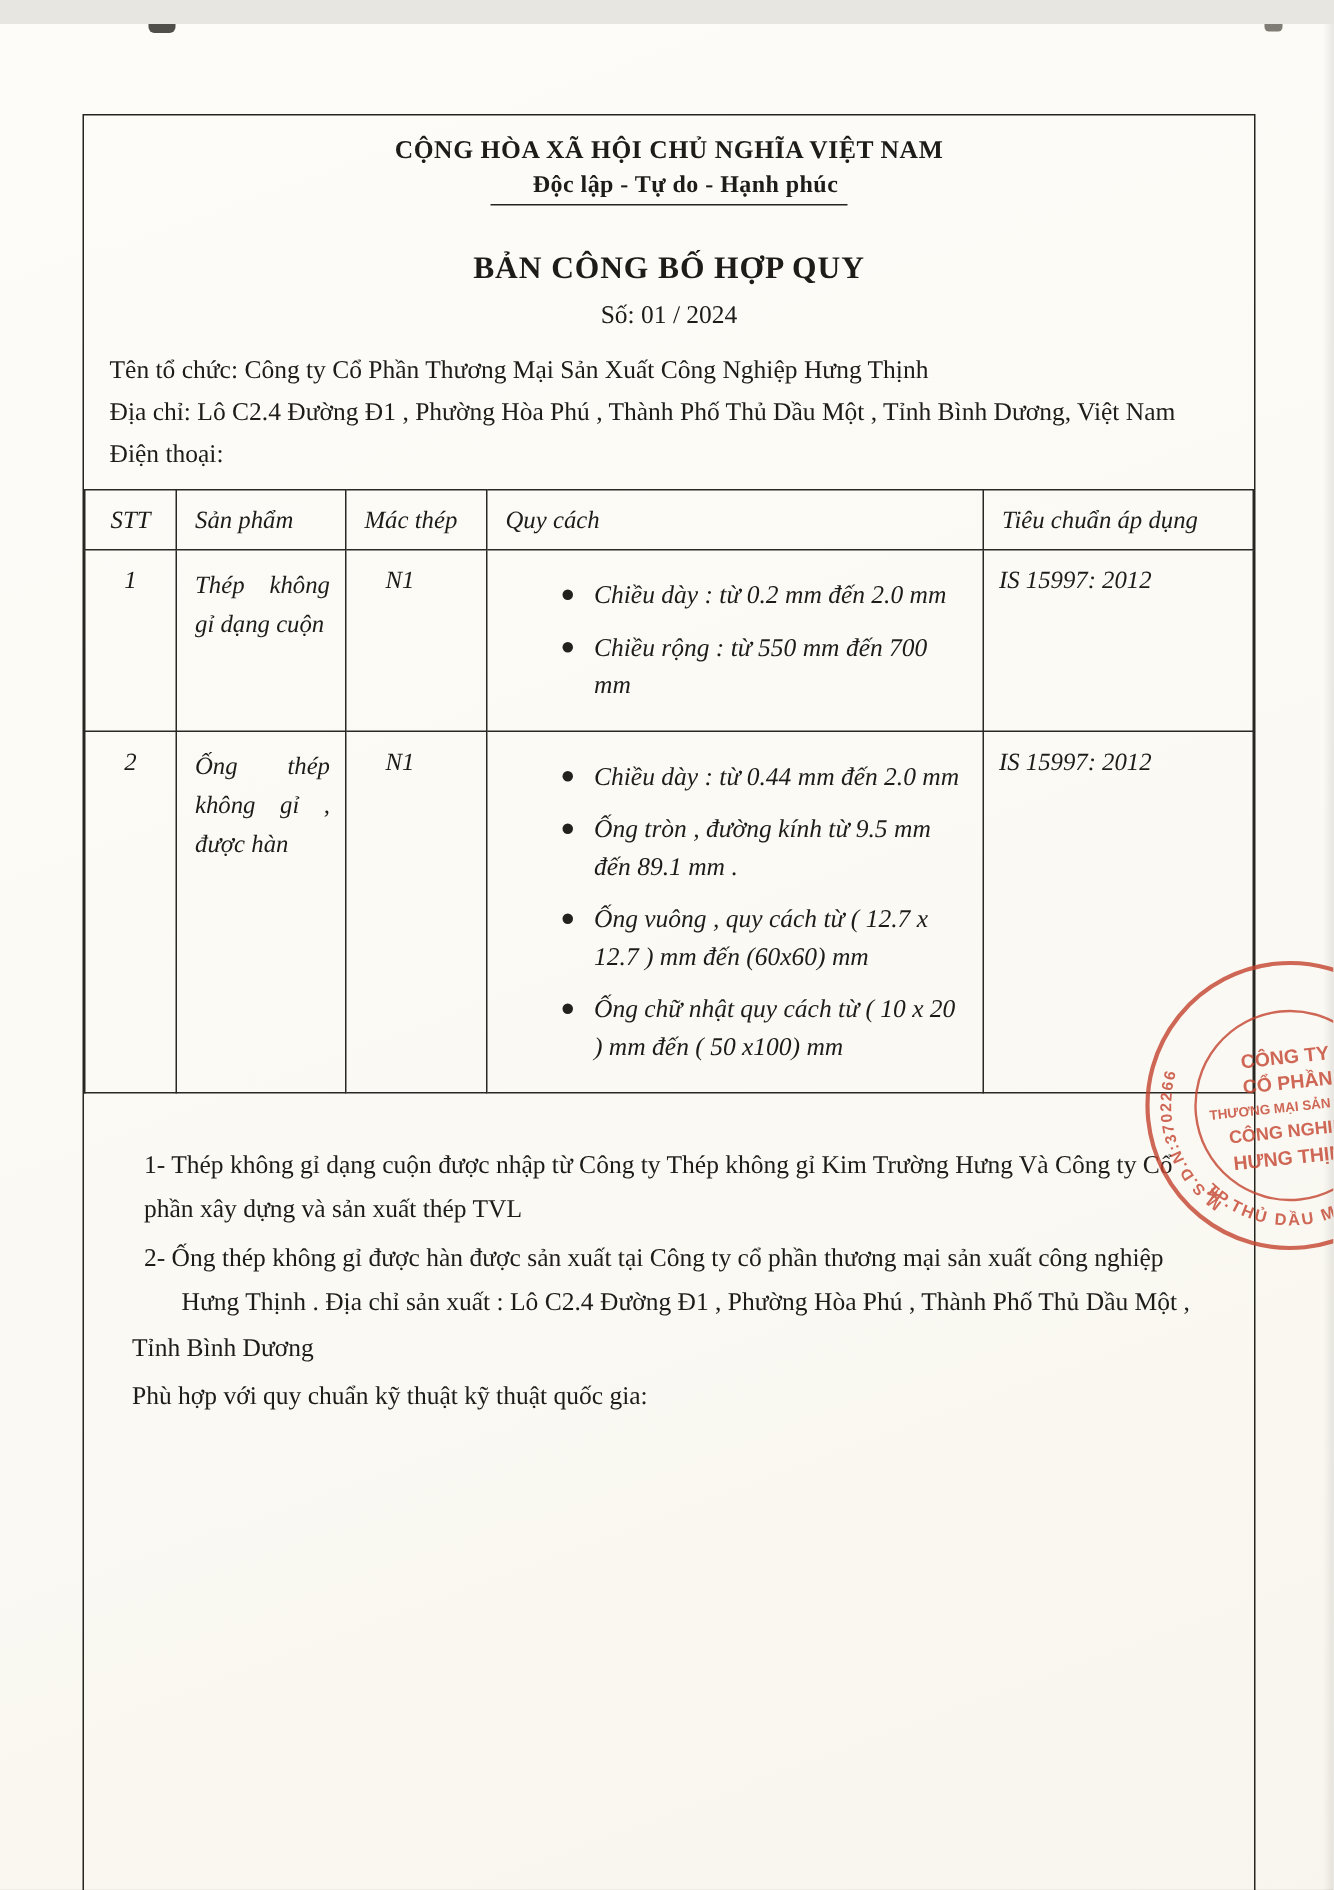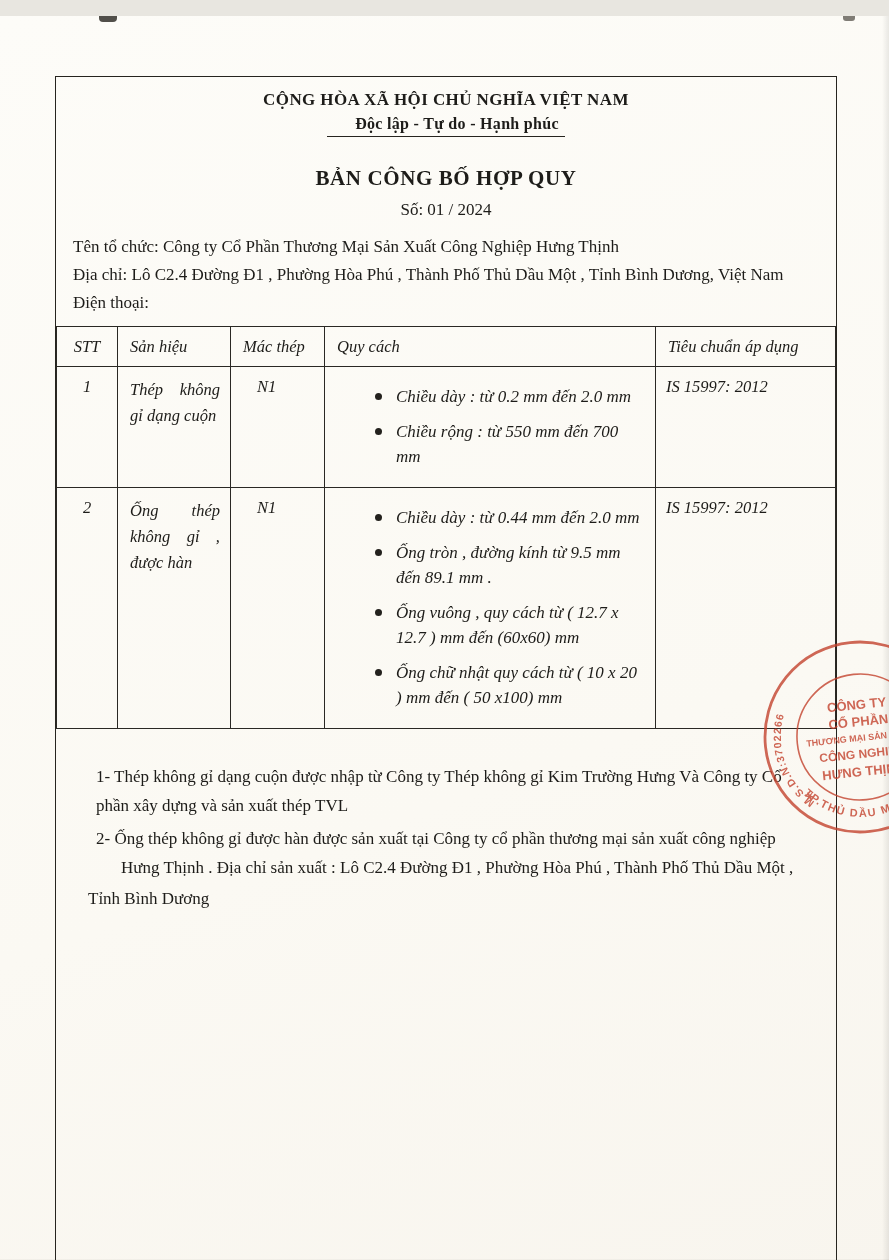--- a/index.html
+++ b/index.html
@@ -100,21 +100,21 @@
       <colgroup>
         <col style="width:61px">
           <col style="width:113px">
           <col style="width:94px">
           <col style="width:331px">
           <col>
       </colgroup>
       <thead>
         <tr>
           <th class="c">STT</th>
-          <th>Sản hiệu</th>
+          <th>Sản phẩm</th>
           <th>Mác thép</th>
           <th>Quy cách</th>
           <th>Tiêu chuẩn áp dụng</th>
         </tr>
       </thead>
       <tbody>
         <tr class="row-1">
           <td class="c">1</td>
           <td class="prod">Thép không gỉ dạng cuộn</td>
           <td class="grade">N1</td>
@@ -158,20 +158,21 @@
           </td>
           <td class="std">IS 15997: 2012</td>
         </tr>
       </tbody>
     </table>
 
     <div class="notes">
       <p class="note1">1- Thép không gỉ dạng cuộn được nhập từ Công ty Thép không gỉ Kim Trường Hưng Và Công ty Cổ phần xây dựng và sản xuất thép TVL</p>
       <p class="note2">2- Ống thép không gỉ được hàn được sản xuất tại Công ty cổ phần thương mại sản xuất công nghiệp Hưng Thịnh . Địa chỉ sản xuất : Lô C2.4 Đường Đ1 , Phường Hòa Phú , Thành Phố Thủ Dầu Một ,</p>
       <p class="province">Tỉnh Bình Dương</p>
+      <p class="conformity">Phù hợp với quy chuẩn kỹ thuật kỹ thuật quốc gia:</p>
     </div>
 
   </div>
 
   <svg class="stamp" viewBox="0 0 206 206">
     <defs>
       <path id="msdnArc" d="M 54.3,165.3 A 79,79 0 0 1 54.3,40.7"></path>
       <path id="cityArc" d="M 35.2,145.4 A 80,80 0 0 0 170.8,145.4"></path>
     </defs>
     <g fill="none" stroke="#c4432e">

